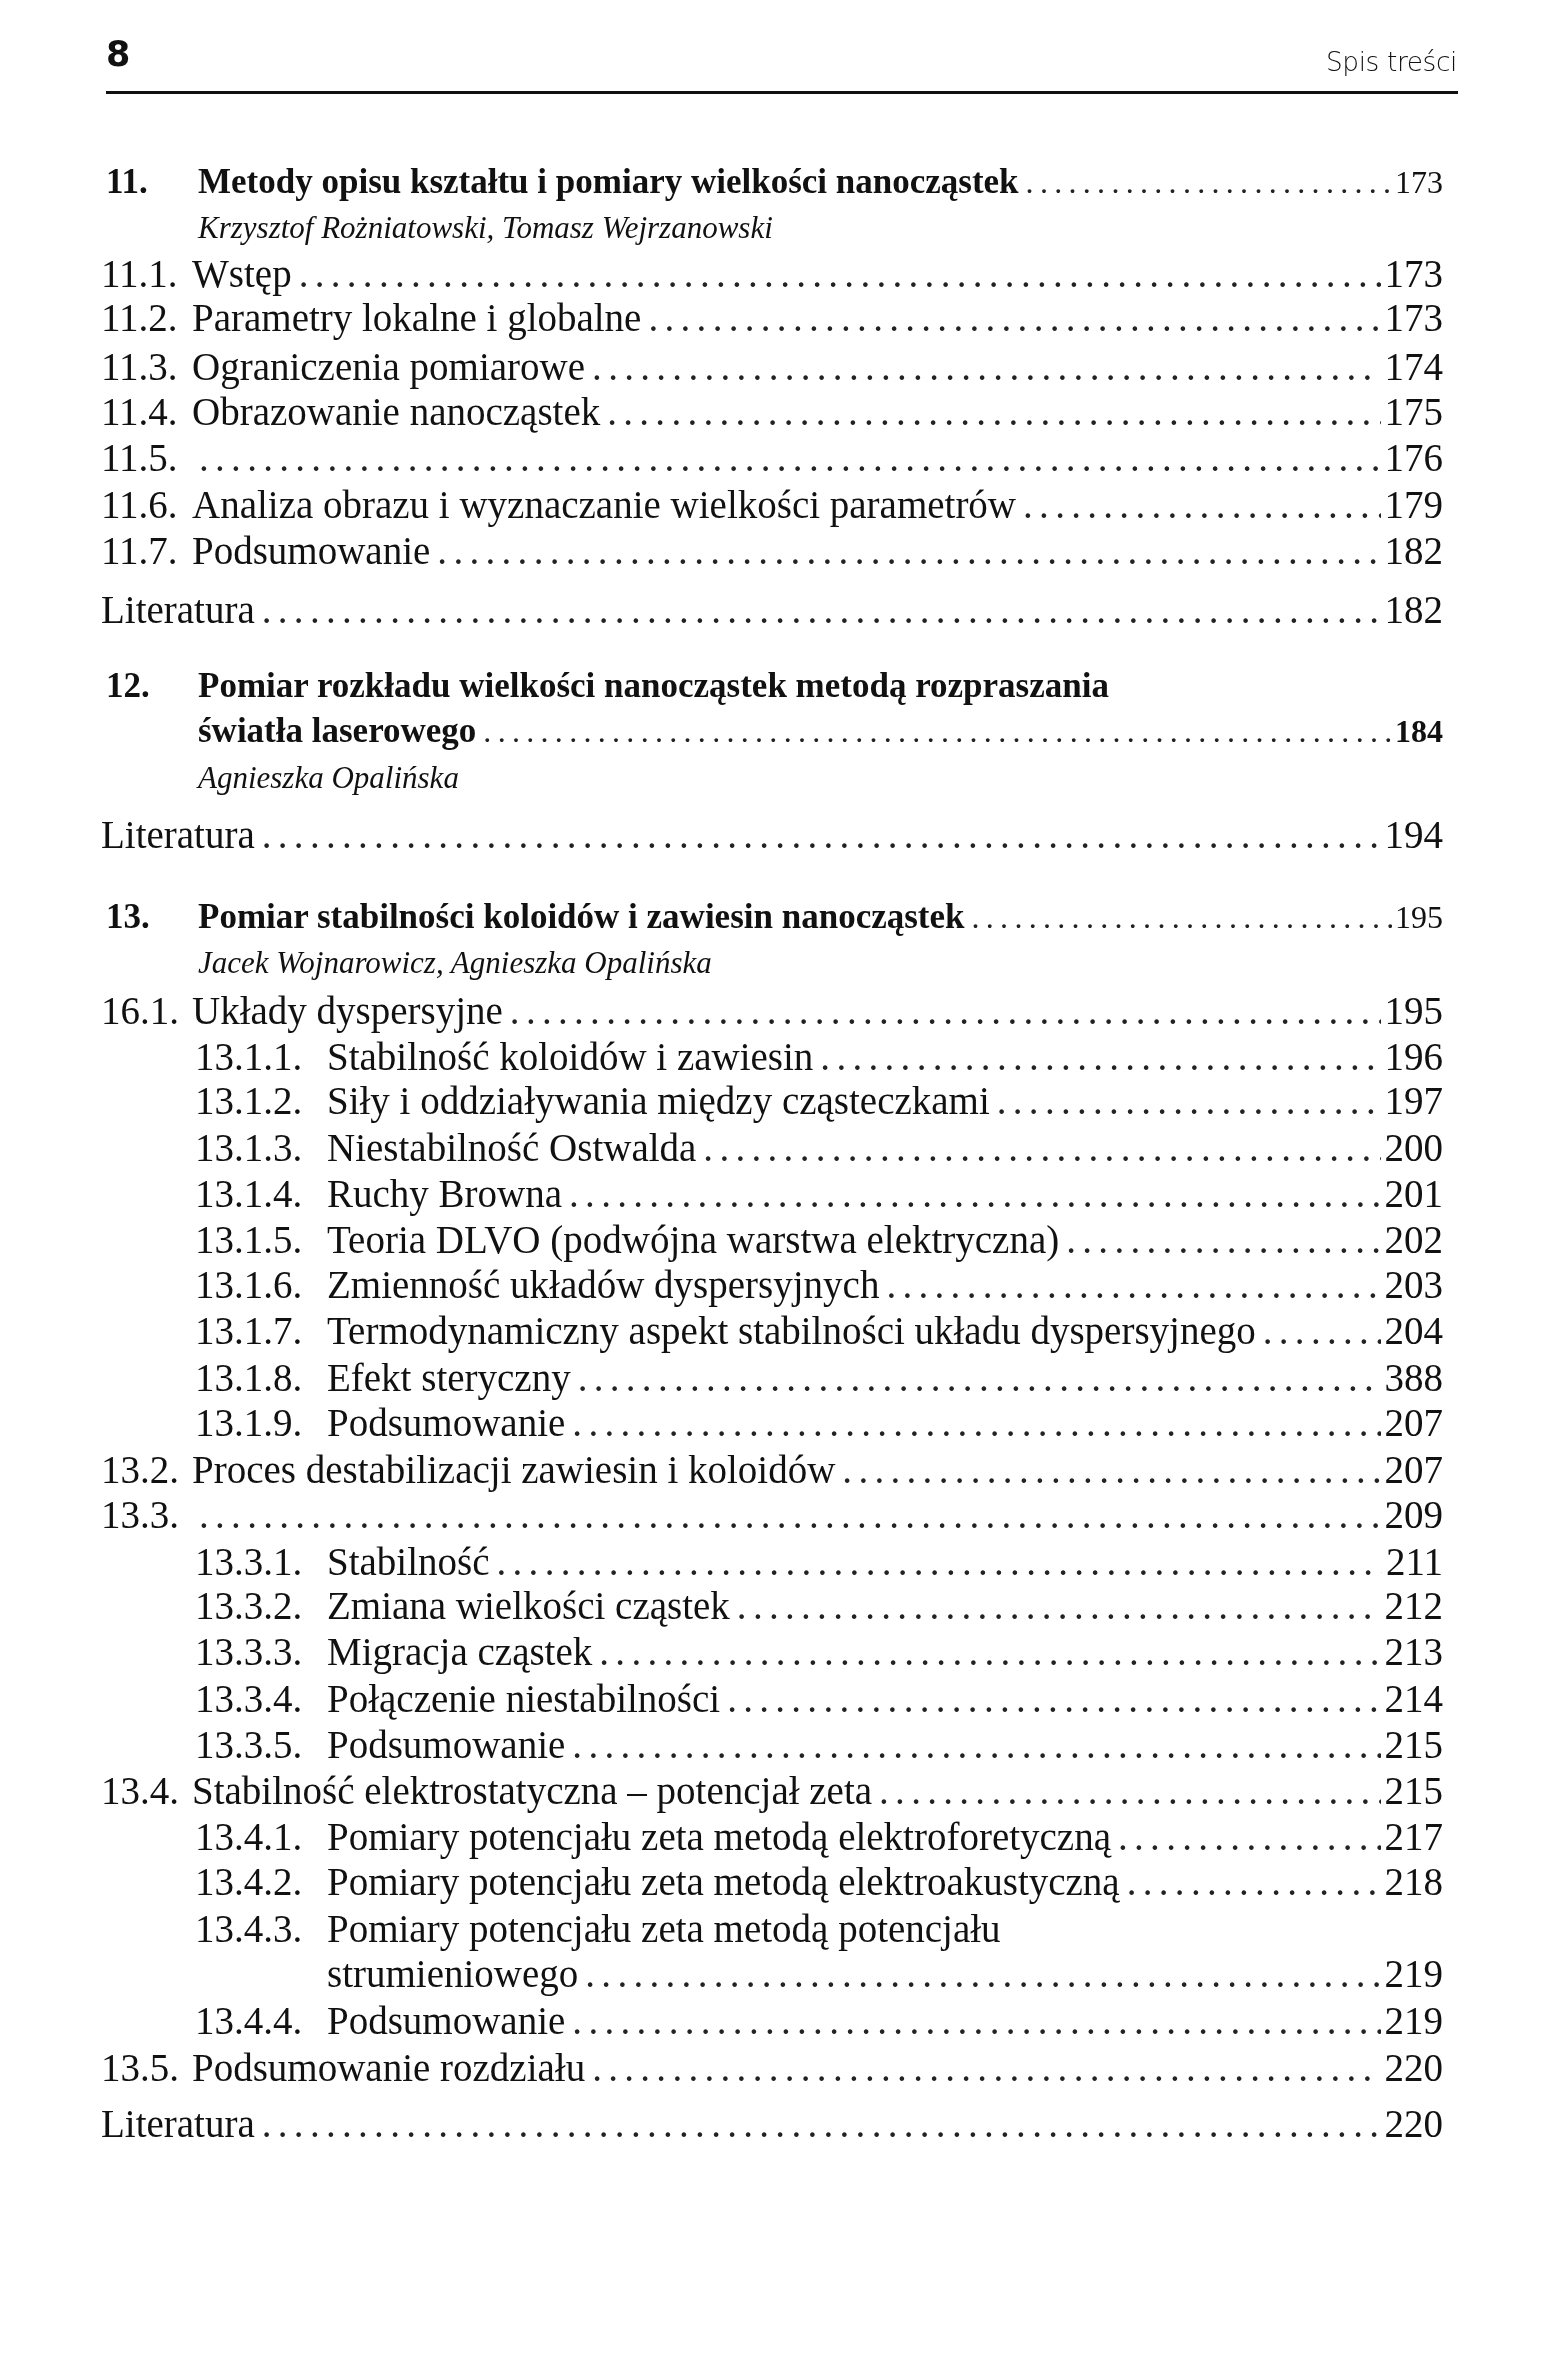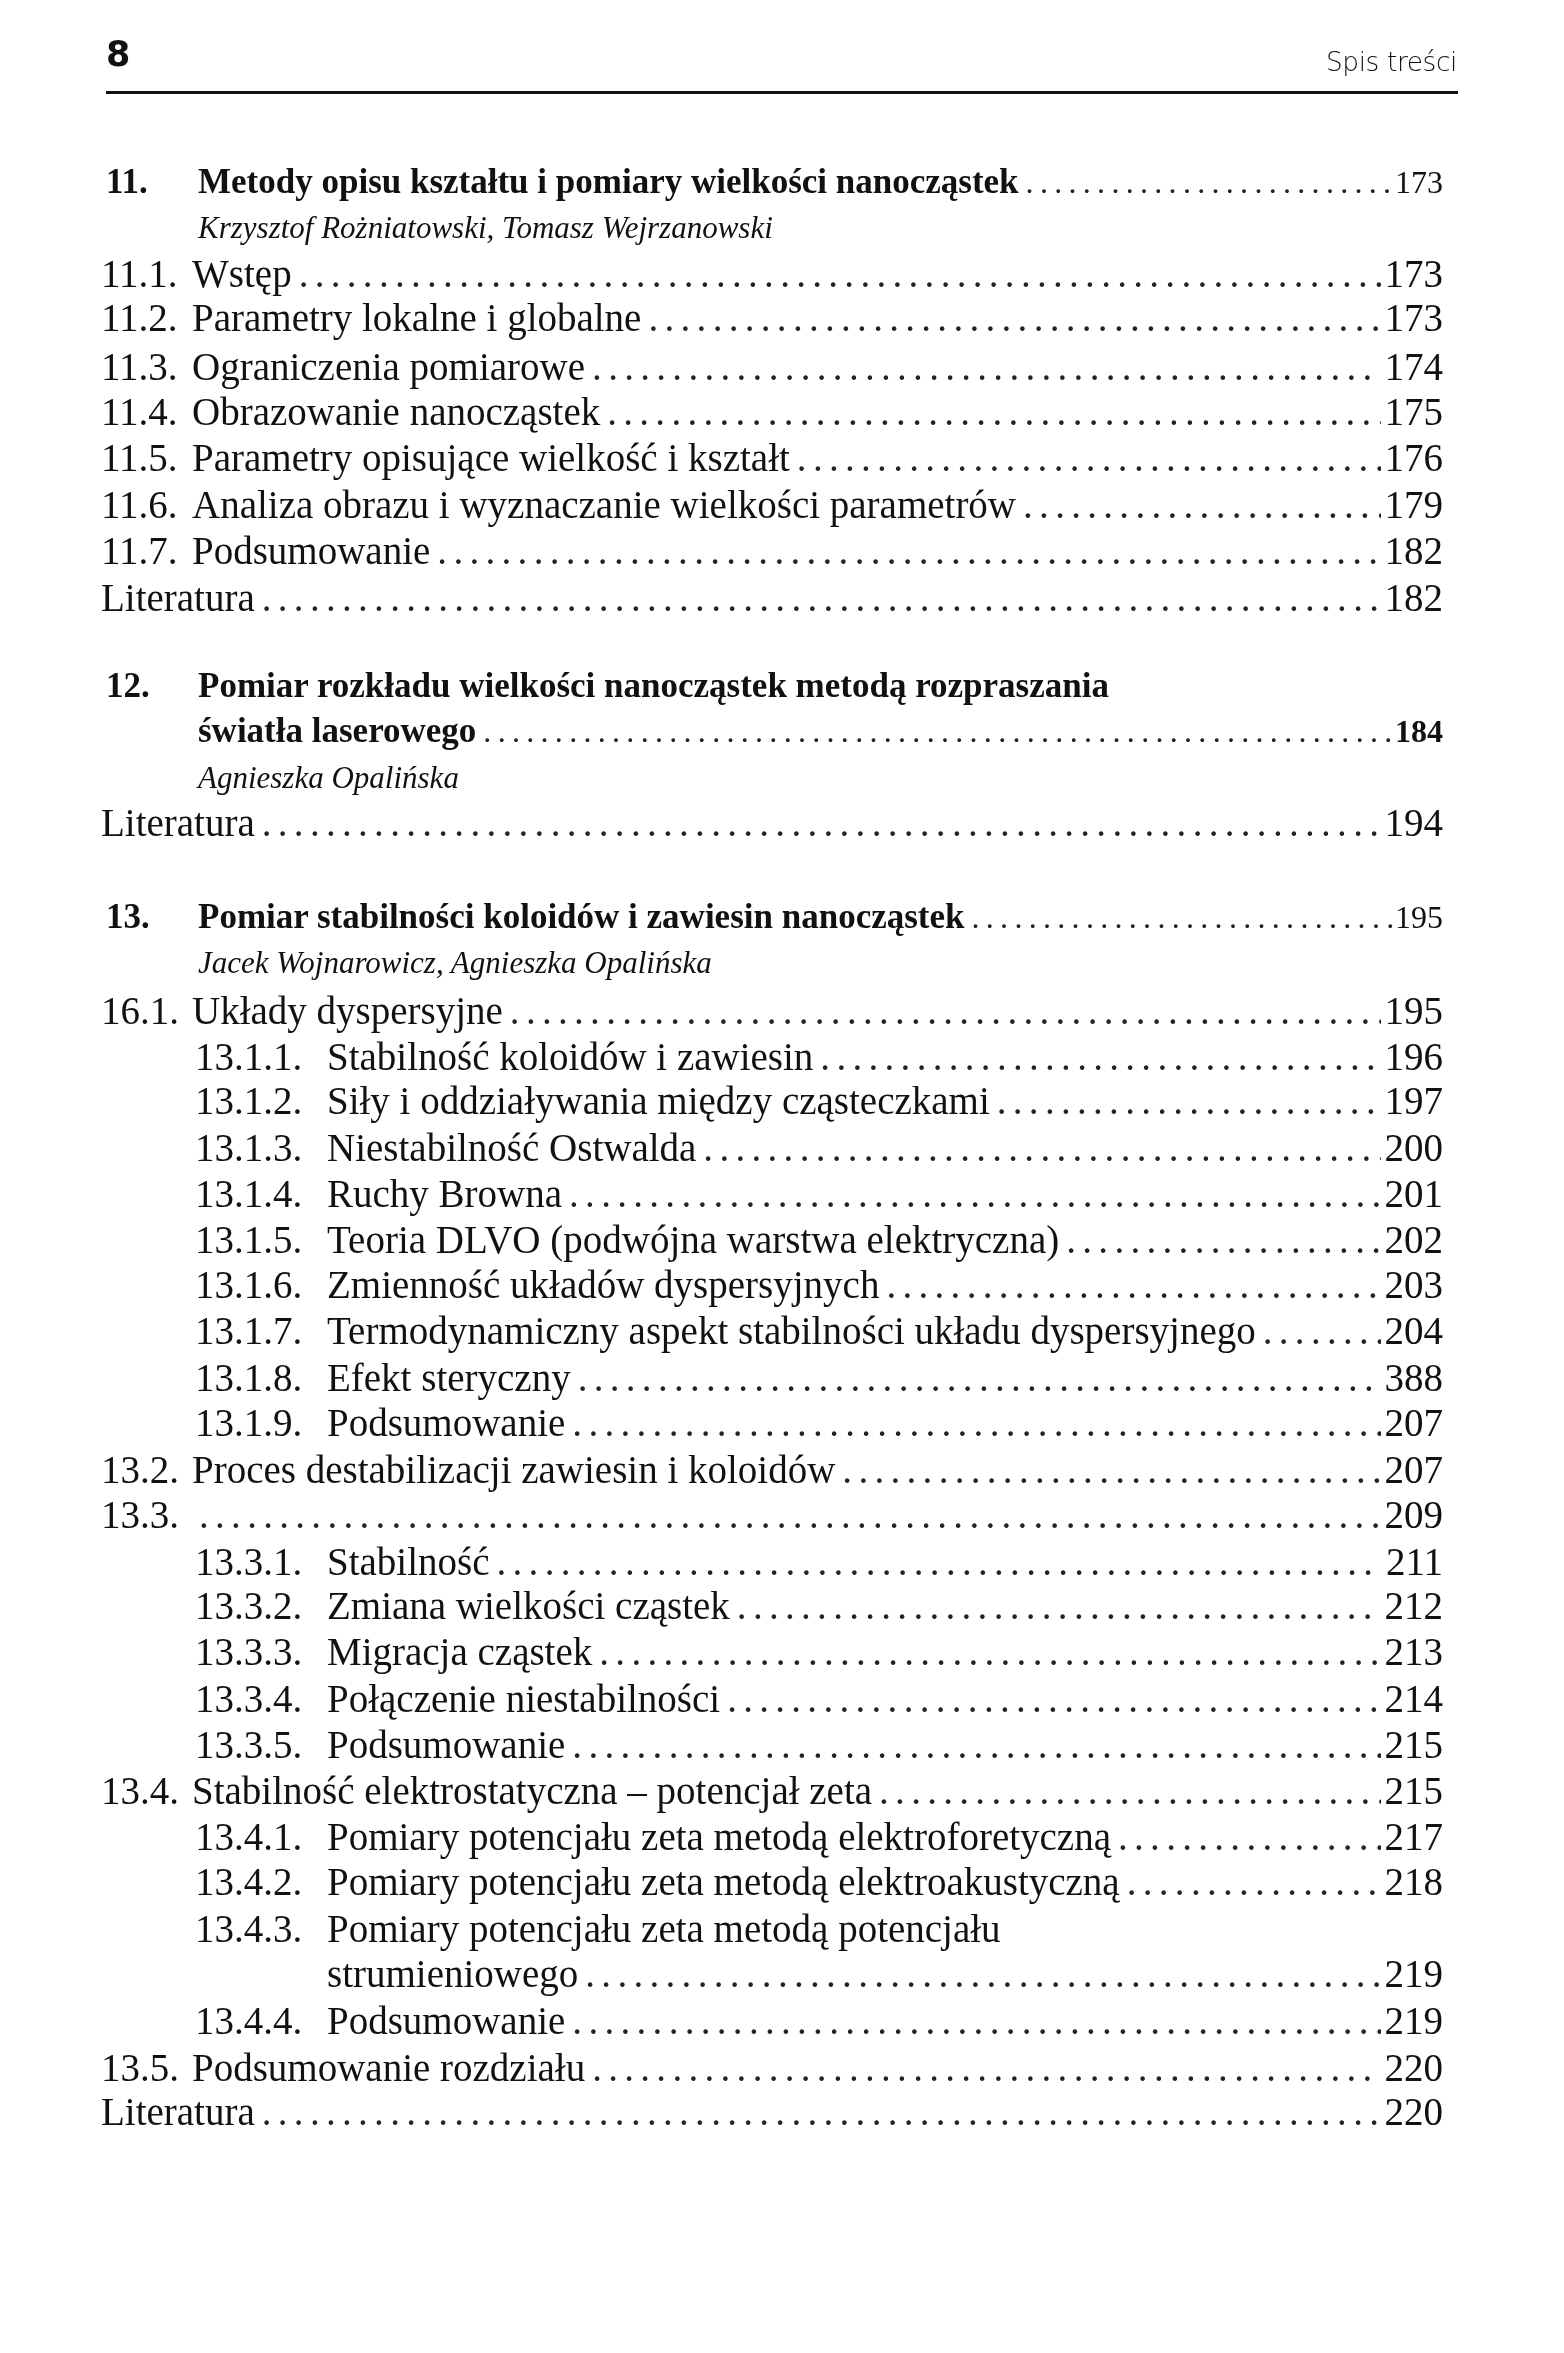--- a/index.html
+++ b/index.html
@@ -19,21 +19,21 @@
   .fs-chap { font-size:35px; line-height:40px; font-weight:bold; }
   .author { position:absolute; left:198px; font-style:italic; font-size:31px; line-height:39px; white-space:nowrap; }
 
   
   .chap .num { left:106px; }
   .chap .txt-wrap { left:198px; right:121px; }
   .lvl1 .num { left:101px; }
   .lvl1 .txt-wrap { left:192px; right:121px; }
   .lvl2 .num { left:195px; }
   .lvl2 .txt-wrap { left:327px; right:121px; }
-  .lit .txt-wrap { left:101px; right:121px; }
+  .lit .txt-wrap { left:101px; right:121px;margin-top:12px; }
   .cont-chap .txt-wrap { left:198px; right:121px; }
   .cont-lvl2 .txt-wrap { left:327px; right:121px; }
   .chap .page { font-weight:normal; font-size:32px; }
   .chap .leader { font-weight:normal; font-size:32px; }
 </style>
 </head>
 <body>
 
 <div class="page-num">8</div>
 <div class="running-head">Spis treści</div>
@@ -77,21 +77,20 @@
   <span class="num">11.4.</span>
   <div class="txt-wrap">
       <span class="title">Obrazowanie nanocząstek</span>
       <span class="leader">................................................................................................................................................................</span>
       <span class="page">175</span>
     </div>
 </div>
 <div class="row lvl1 fs-main" style="top:438px">
   <span class="num">11.5.</span>
   <div class="txt-wrap">
-      <span class="title">Parametry opisujące wielkość i kształt</span>
       <span class="leader">................................................................................................................................................................</span>
       <span class="page">176</span>
     </div>
 </div>
 <div class="row lvl1 fs-main" style="top:485px">
   <span class="num">11.6.</span>
   <div class="txt-wrap">
       <span class="title">Analiza obrazu i wyznaczanie wielkości parametrów</span>
       <span class="leader">................................................................................................................................................................</span>
       <span class="page">179</span>

